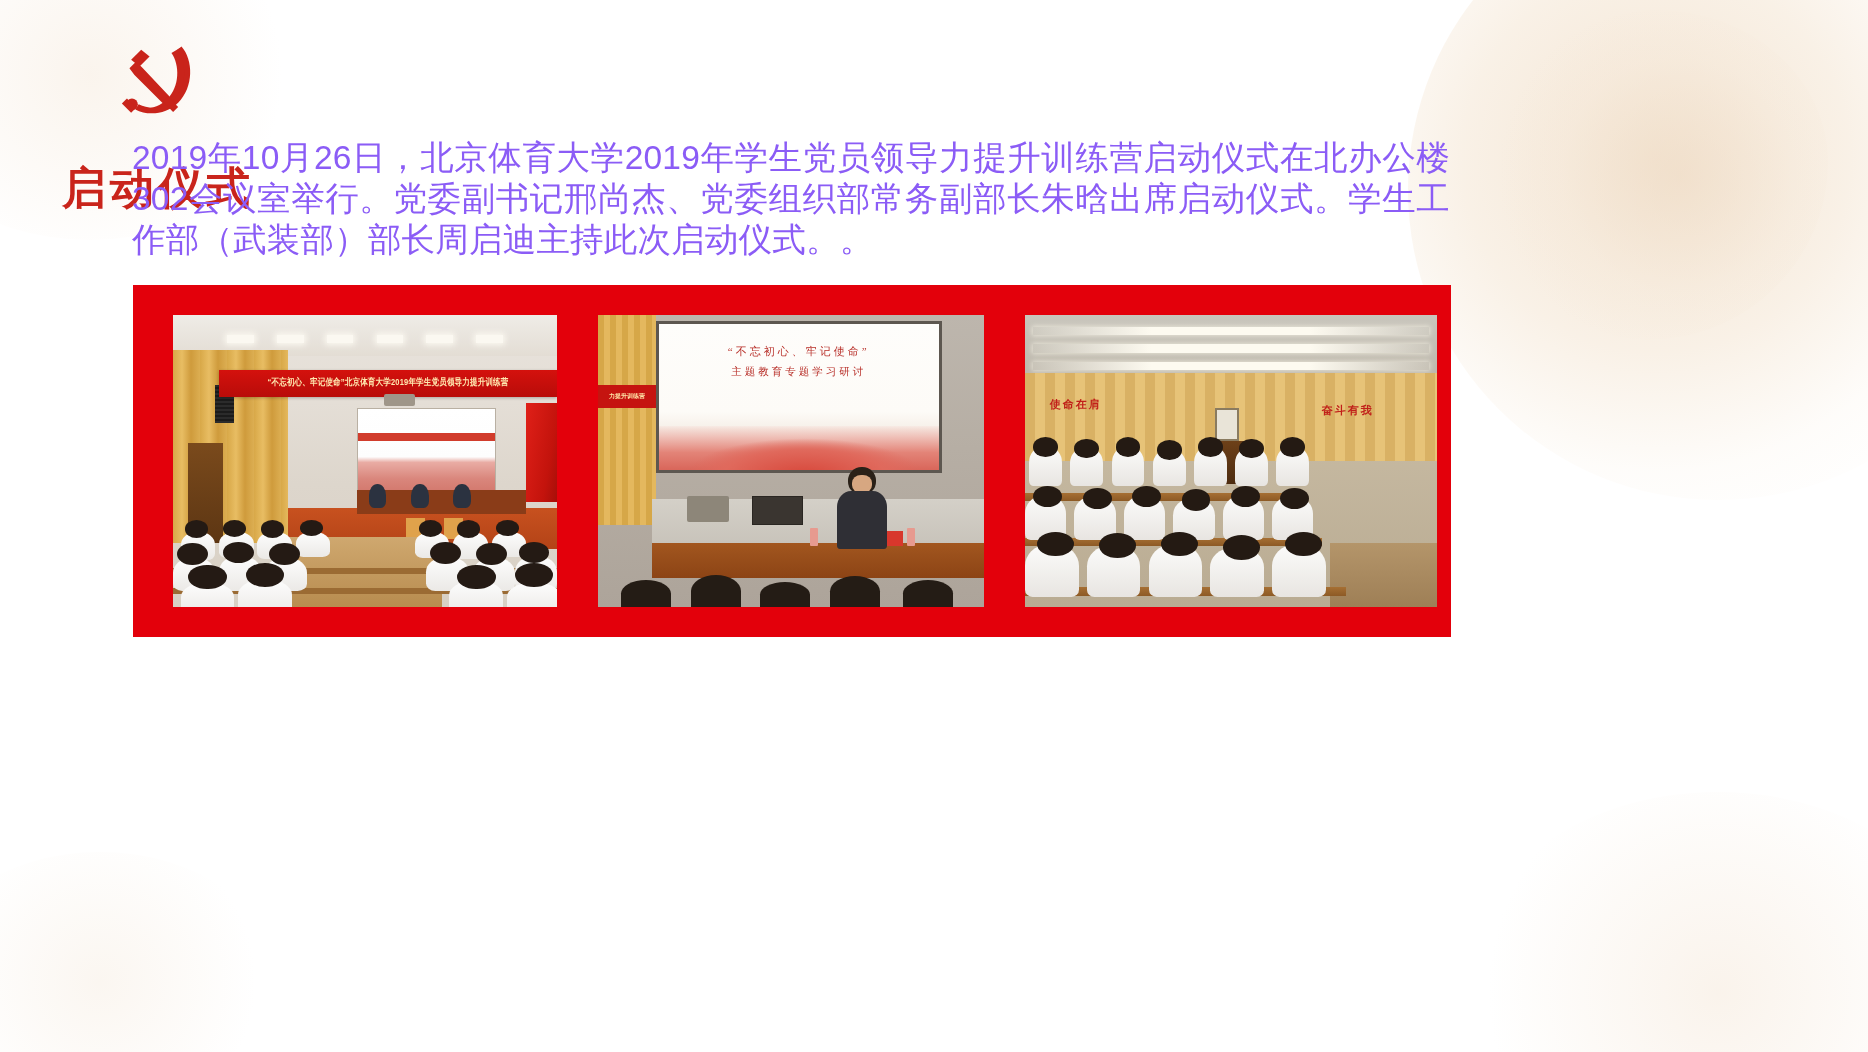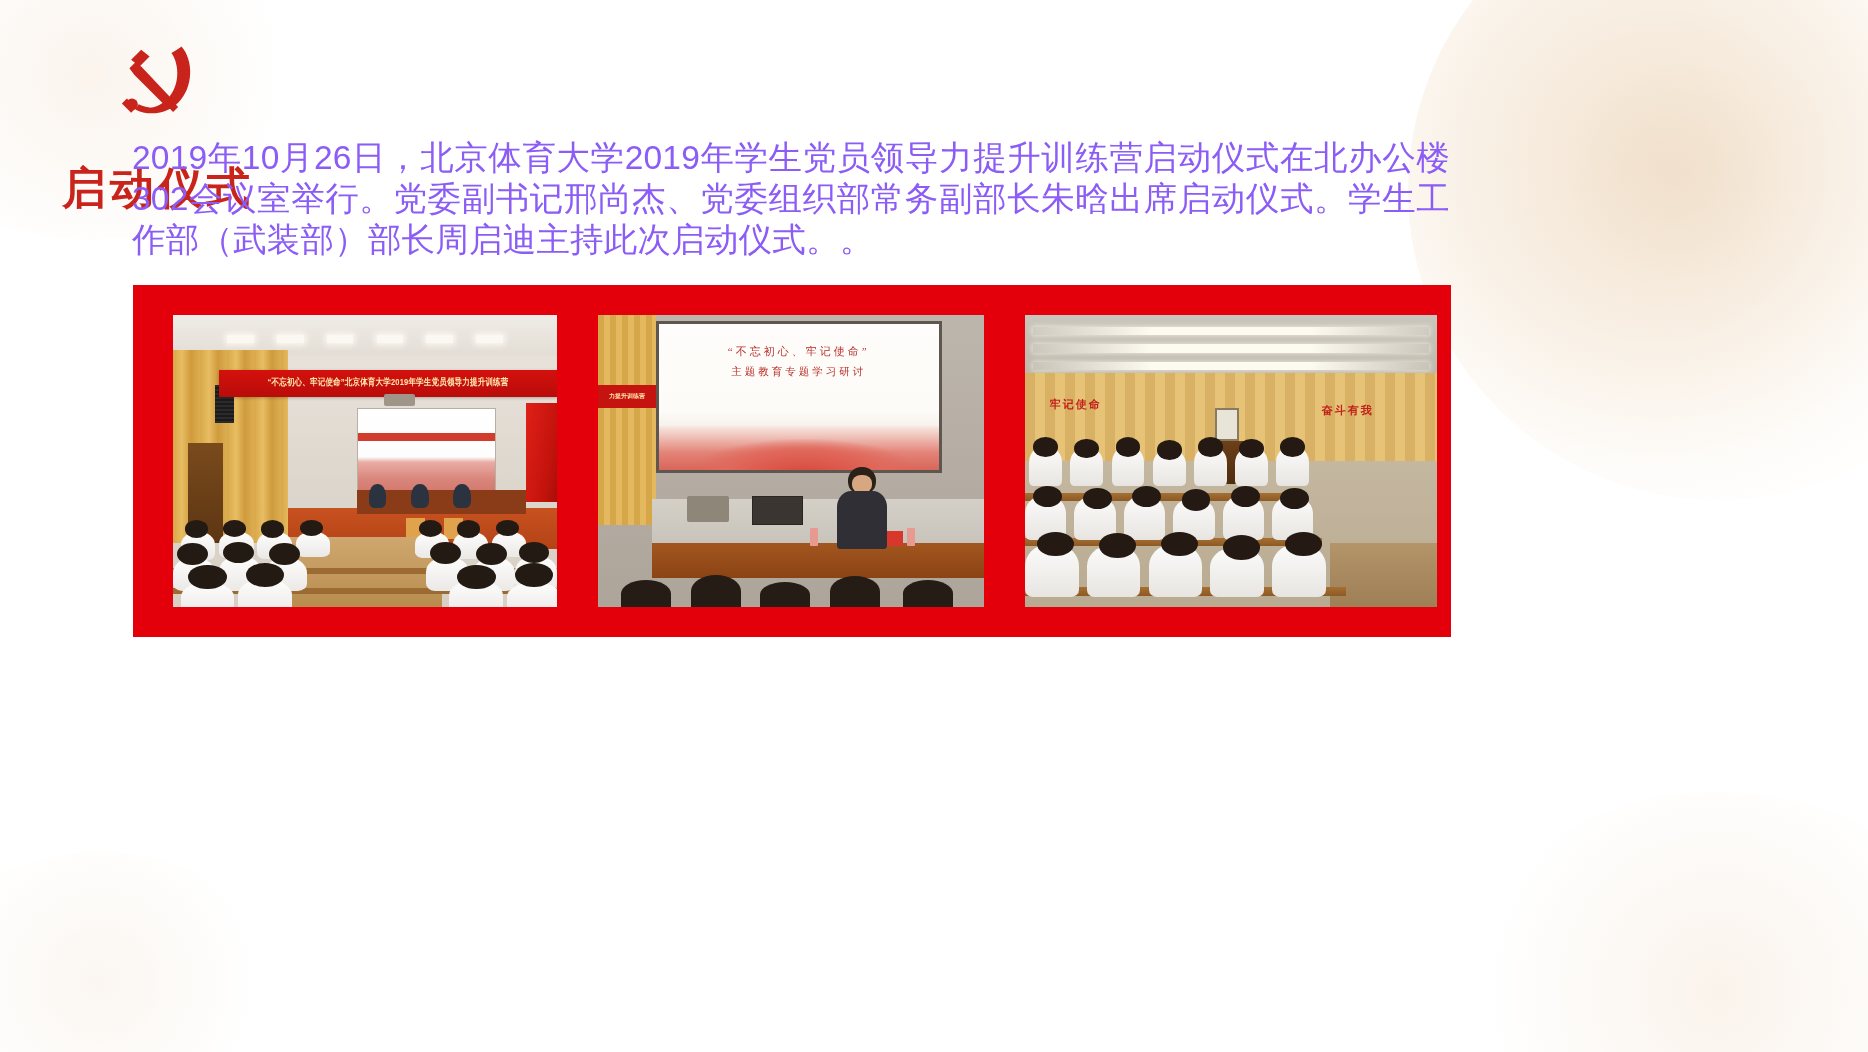--- a/index.html
+++ b/index.html
@@ -513,21 +513,21 @@
       </div>
     </div>
 
     <div class="photo p3">
       <div class="bg"></div>
       <div class="ceiling"></div>
       <div class="ceil-beam" style="top:4%"></div>
       <div class="ceil-beam" style="top:10%"></div>
       <div class="ceil-beam" style="top:16%"></div>
       <div class="wall-wood"></div>
-      <div class="wall-slogan" style="left:6%;top:28%">牢记使命</div>
+      <div class="wall-slogan" style="left:6%;top:28%">使命在肩</div>
       <div class="wall-slogan" style="left:72%;top:30%">奋斗有我</div>
       <div class="plaque"></div>
       <div class="door"></div>
       <div class="floor"></div>
 
       <div class="audience">
         <div class="desk" style="left:0;width:66%;top:30%"></div>
         <div class="desk" style="left:0;width:72%;top:58%"></div>
         <div class="desk" style="left:0;width:78%;top:88%"></div>
 

